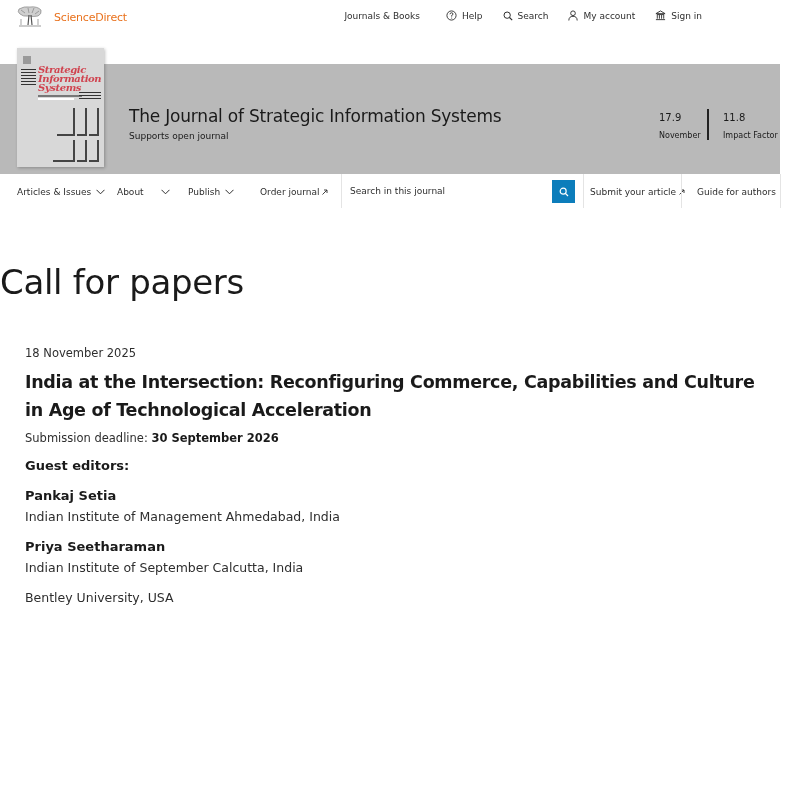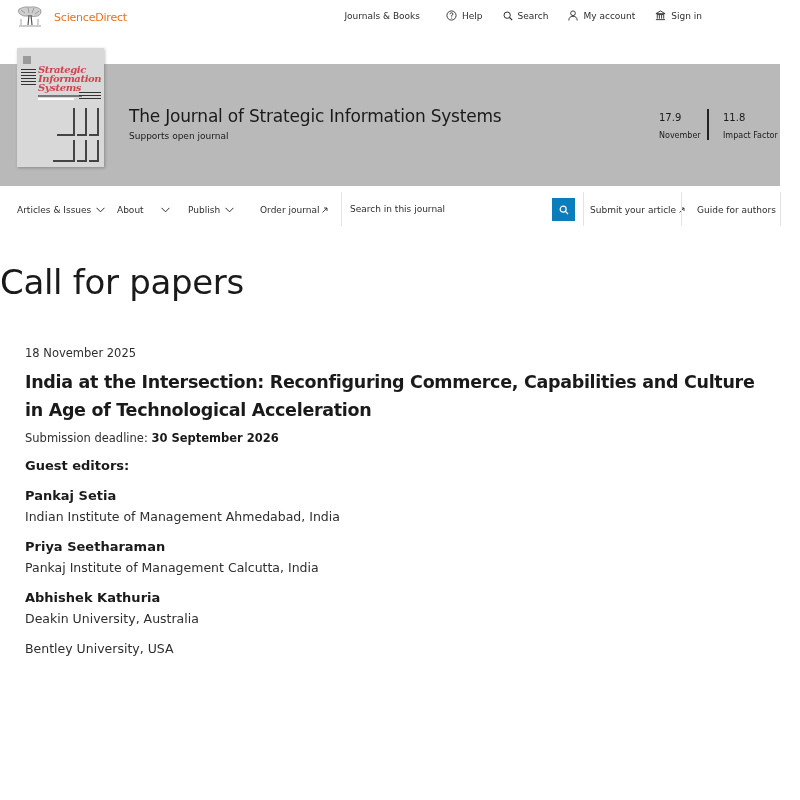--- a/index.html
+++ b/index.html
@@ -30,21 +30,21 @@
   .cover .c-sq { position: absolute; border-right: 2px solid #444; border-bottom: 2px solid #444; }
 
   .jtitle { position: absolute; left: 129px; top: 42px; font-size: 17px; color: #1a1a1a; letter-spacing: -0.2px; }
   .jsub { position: absolute; left: 129px; top: 67px; font-size: 9px; color: #1a1a1a; }
   .metric { position: absolute; top: 48px; font-size: 9px; color: #1a1a1a; }
   .metric .val { font-size: 10px; display: block; margin-bottom: 7px; }
   .metric .lbl { font-size: 8px; }
   .metric-sep { position: absolute; left: 707px; top: 45px; width: 2px; height: 31px; background: #222; }
 
   
-  .navbar { position: absolute; top: 192px; left: 0; width: 800px; height: 36px; background: #fff; font-size: 9px; color: #2e2e2e; padding-left: 26px; }
+  .navbar { position: absolute; top: 174px; left: 0; width: 800px; height: 36px; background: #fff; font-size: 9px; color: #2e2e2e; padding-left: 26px; }
   .navbar .nitem { position: absolute; top: 13px; display: flex; align-items: center; }
   .navbar .nitem svg { margin-left: 5px; }
   .vsep { position: absolute; top: 0; width: 1px; height: 34px; background: #e4e4e4; }
   .search-field { position: absolute; left: 342px; top: 0; width: 209px; height: 34px; }
   .search-field input { border: none; outline: none; width: 100%; height: 100%; padding-left: 8px; font-size: 9px; color: #2e2e2e; font-family: "DejaVu Sans", sans-serif; background: transparent; }
   .search-field input::placeholder { color: #2e2e2e; }
   .search-btn { position: absolute; left: 552px; top: 6px; width: 23px; height: 23px; background: #0c7dbb; display: flex; align-items: center; justify-content: center; }
 
   
   .page-title { position: absolute; left: 0; width: 786px; top: 262px; font-size: 34px; color: #1a1a1a; letter-spacing: -0.3px; }
@@ -210,22 +210,18 @@
     <b>30 September 2026</b>
   </div>
   <div class="ge-heading">Guest editors:</div>
 
   <div class="editor">
     <div class="name">Pankaj Setia</div>
     <div class="aff">Indian Institute of Management Ahmedabad, India</div>
   </div>
   <div class="editor">
     <div class="name">Priya Seetharaman</div>
-    <div class="aff">Pankaj Institute of Management Calcutta, India</div>
-  </div>
-  <div class="editor">
-    <div class="name">Abhishek Kathuria</div>
-    <div class="aff">Deakin University, Australia</div>
+    <div class="aff">Indian Institute of September Calcutta, India</div>
   </div>
   <div class="editor">
     <div class="aff">Bentley University, USA</div>
   </div>
 </div>
 
 </body></html>

